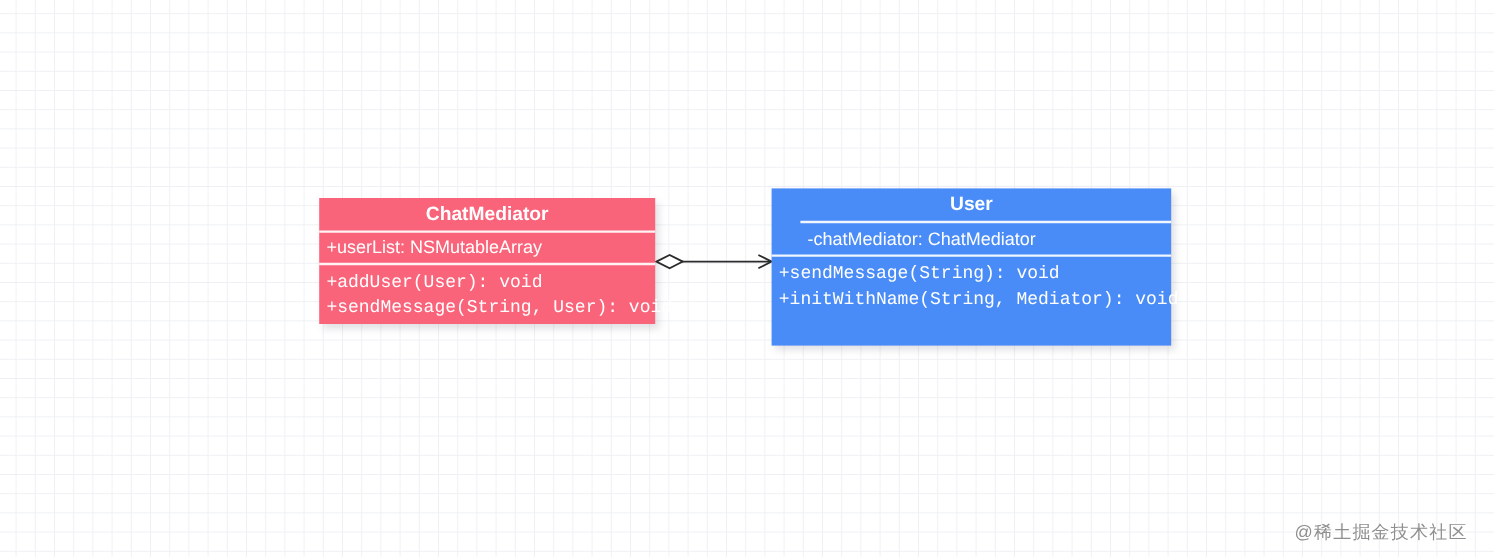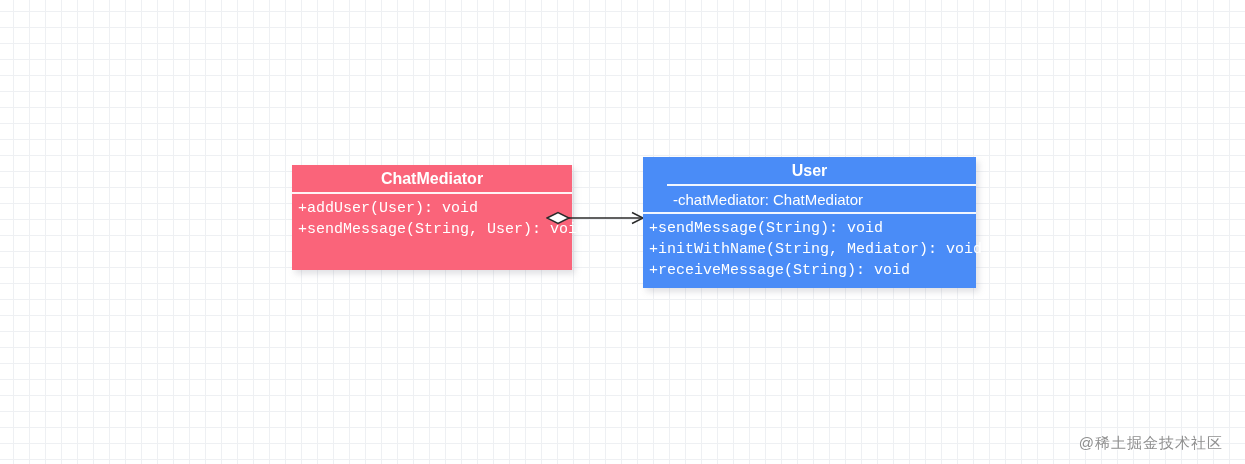--- a/index.html
+++ b/index.html
@@ -94,41 +94,43 @@
     letter-spacing: 1px;
     text-shadow: 1px 1px 0 rgba(255,255,255,0.9);
     user-select: none;
   }
 </style>
 </head>
 <body>
 
 <div class="canvas">
 
-  <div class="uml-class class-chatmediator" style="background-color: rgb(250, 100, 122); margin-left: 26px;">
+  <div class="uml-class class-chatmediator" style="background-color: rgb(250, 100, 122);">
     <div class="uml-title">ChatMediator</div>
+    <div class="uml-section uml-attrs">
+      <div class="uml-line">+userList: NSMutableArray</div>
+    </div>
     <div class="uml-section uml-methods">
       <div class="uml-line">+addUser(User): void</div>
       <div class="uml-line">+sendMessage(String, User): void</div>
     </div>
   </div>
 
   <svg class="connector" viewBox="0 0 100 16">
     <line x1="22" y1="8" x2="96" y2="8" stroke="#2b2b2b" stroke-width="1.5"></line>
     <polygon points="1,8 12,2.5 23,8 12,13.5" fill="#ffffff" stroke="#2b2b2b" stroke-width="1.5"></polygon>
     <polyline points="86,2.5 97,8 86,13.5" fill="none" stroke="#2b2b2b" stroke-width="1.5"></polyline>
   </svg>
 
   <div class="uml-class class-user" style="background-color: rgb(74, 140, 247);">
     <div class="uml-title">User</div>
     <div class="uml-section uml-attrs">
       <div class="uml-line">-chatMediator: ChatMediator</div>
     </div>
     <div class="uml-section uml-methods">
       <div class="uml-line">+sendMessage(String): void</div>
       <div class="uml-line">+initWithName(String, Mediator): void</div>
-      <div class="uml-line">+receiveMessage(String): void</div>
     </div>
   </div>
 
   <div class="watermark" style="color: rgb(143, 143, 143);">@稀土掘金技术社区</div>
 
 </div>
 
 </body></html>

